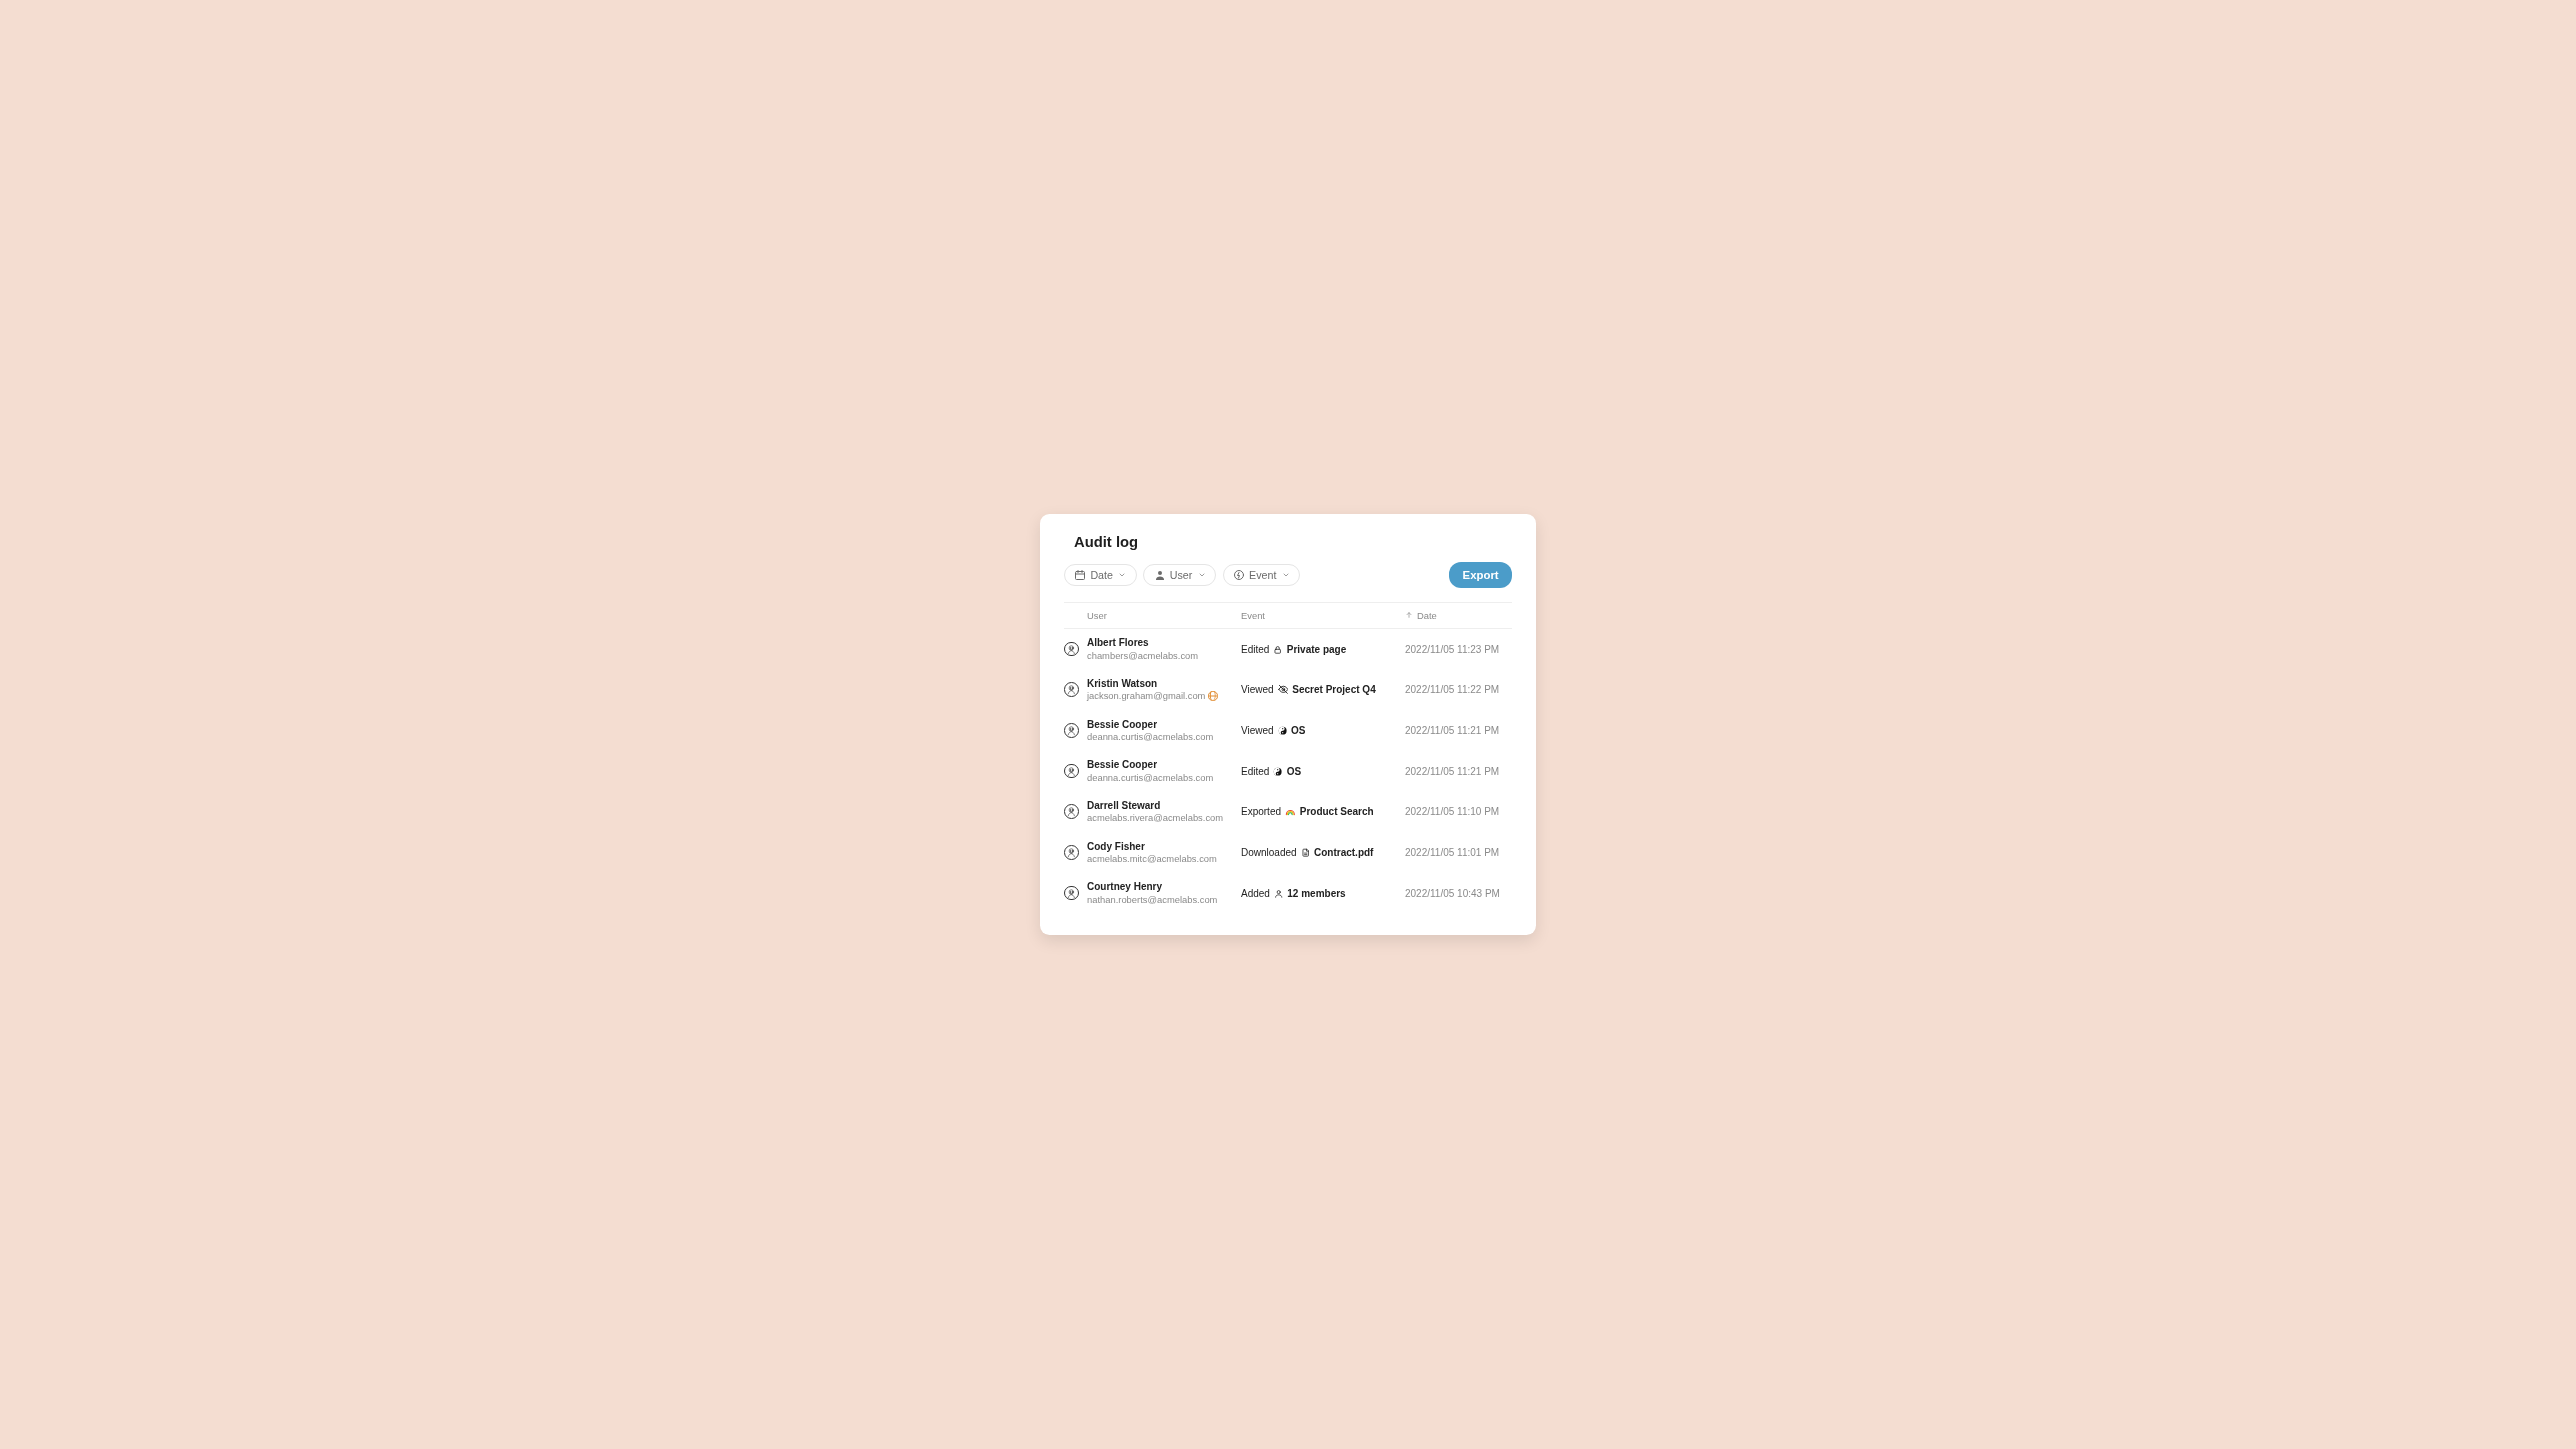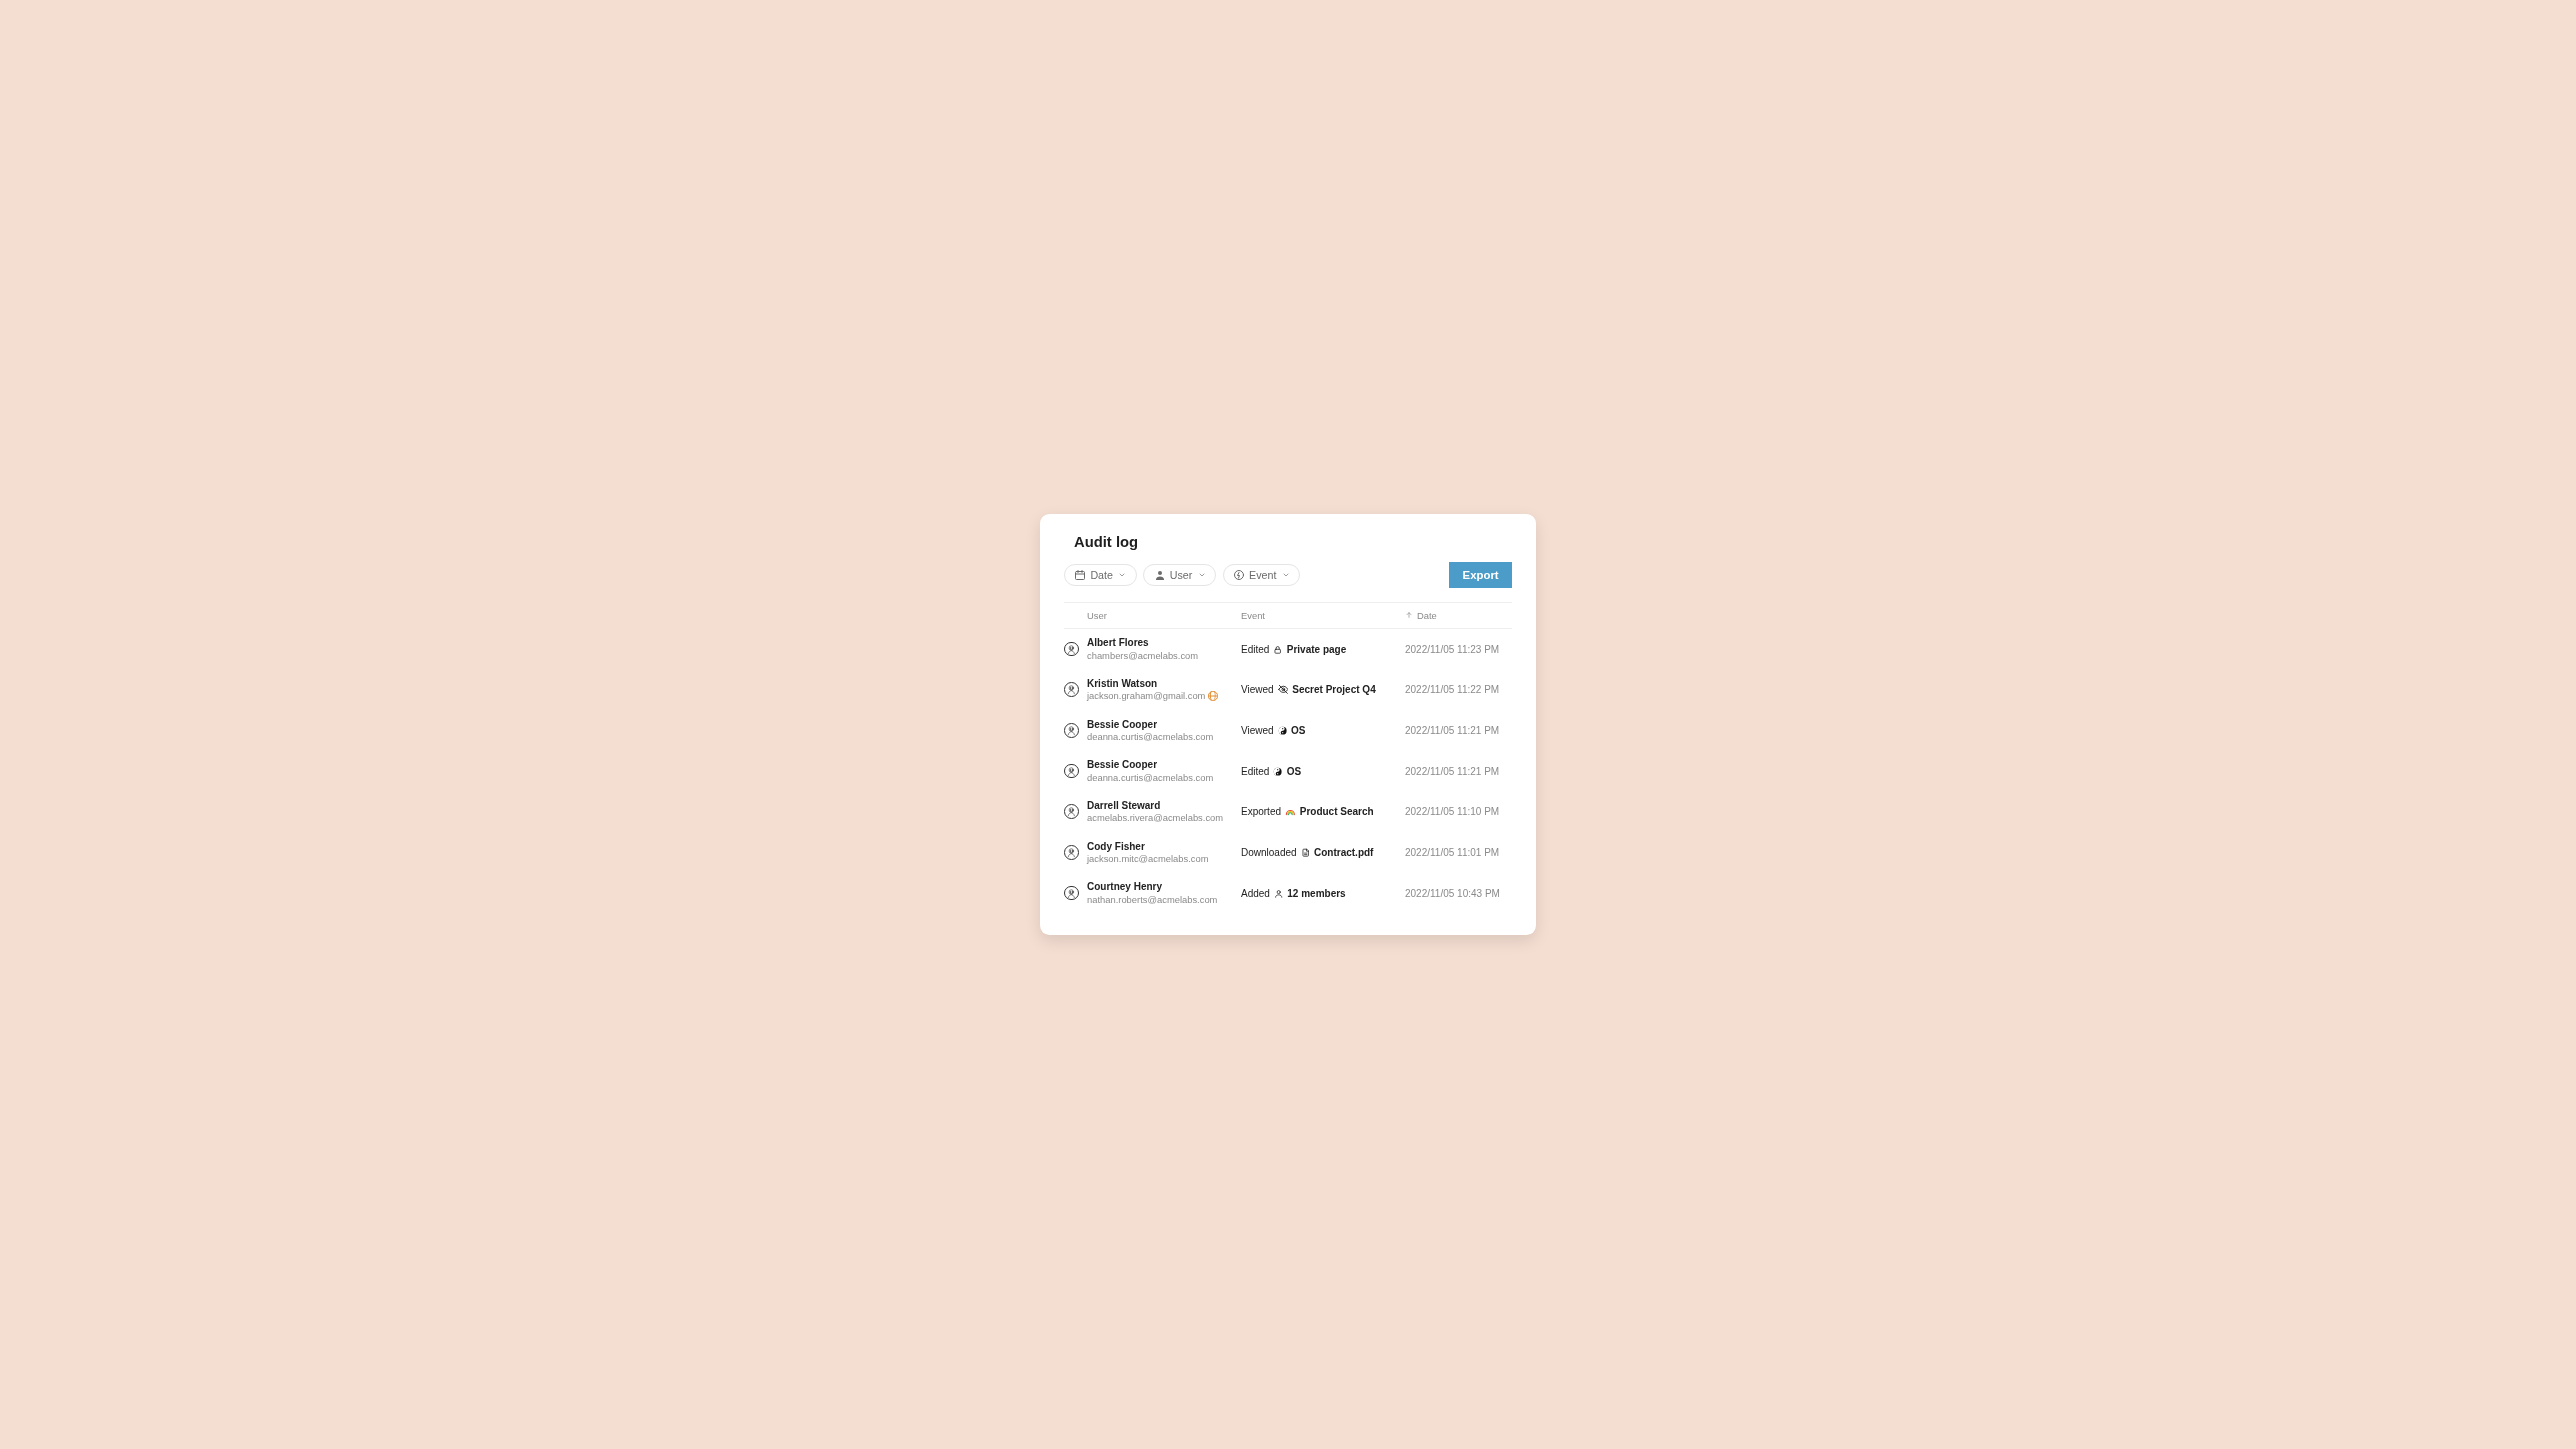--- a/index.html
+++ b/index.html
@@ -45,21 +45,21 @@
     cursor: pointer;
     background: #fff;
   }
   .filter-pill .icon { display: inline-flex; }
   .filter-pill .chev { display: inline-flex; margin-left: 1.3px; }
   .spacer { flex: 1; }
   .export-btn {
     background: #4b9cc9;
     color: #fff;
     border: none;
-    border-radius: 0;
+    border-radius: 12px;
     font-size: 11.4px;
     font-weight: 600;
     padding: 6.7px 13.4px;
     cursor: pointer;
   }
   .table-head {
     display: flex;
     align-items: center;
     padding: 6.7px 0;
     border-top: 0.7px solid #eee;
@@ -343,21 +343,21 @@
               <circle cx="12" cy="9" r="5" fill="#fff"></circle>
               <path d="M5 22c1-5 5-7 7-7s6 2 7 7"></path>
               <circle cx="10" cy="9" r="0.6" fill="#111"></circle>
               <circle cx="14" cy="9" r="0.6" fill="#111"></circle>
               <path d="M10 12c1 1 3 1 4 0"></path>
             </svg>
           </span></div>
         <div class="col-user">
           <div class="user-name">Cody Fisher</div>
           <div class="user-email">
-            <span>jackson.mitc@acmelabs.com</span>
+            <span>acmelabs.mitc@acmelabs.com</span>
           </div>
         </div>
         <div class="col-event">
           <div class="event-cell">
             <span class="action">Downloaded</span>
             <span class="event-icon">
               <svg width="9.4" height="9.4" viewBox="0 0 24 24" fill="none" stroke="#222" stroke-width="2" stroke-linecap="round" stroke-linejoin="round">
                 <path d="M14 3H7a2 2 0 0 0-2 2v14a2 2 0 0 0 2 2h10a2 2 0 0 0 2-2V8z"></path>
                 <polyline points="14 3 14 8 19 8"></polyline>
                 <line x1="9" y1="13" x2="15" y2="13"></line>

